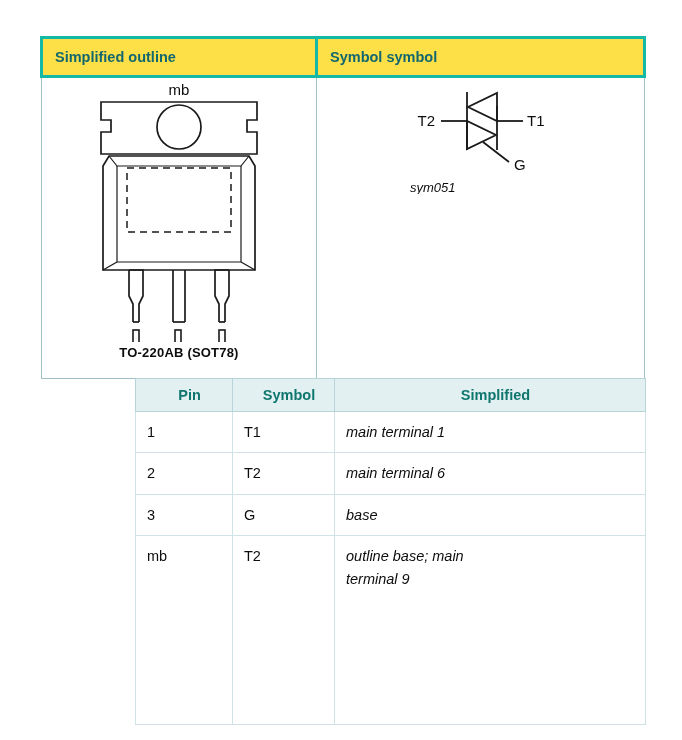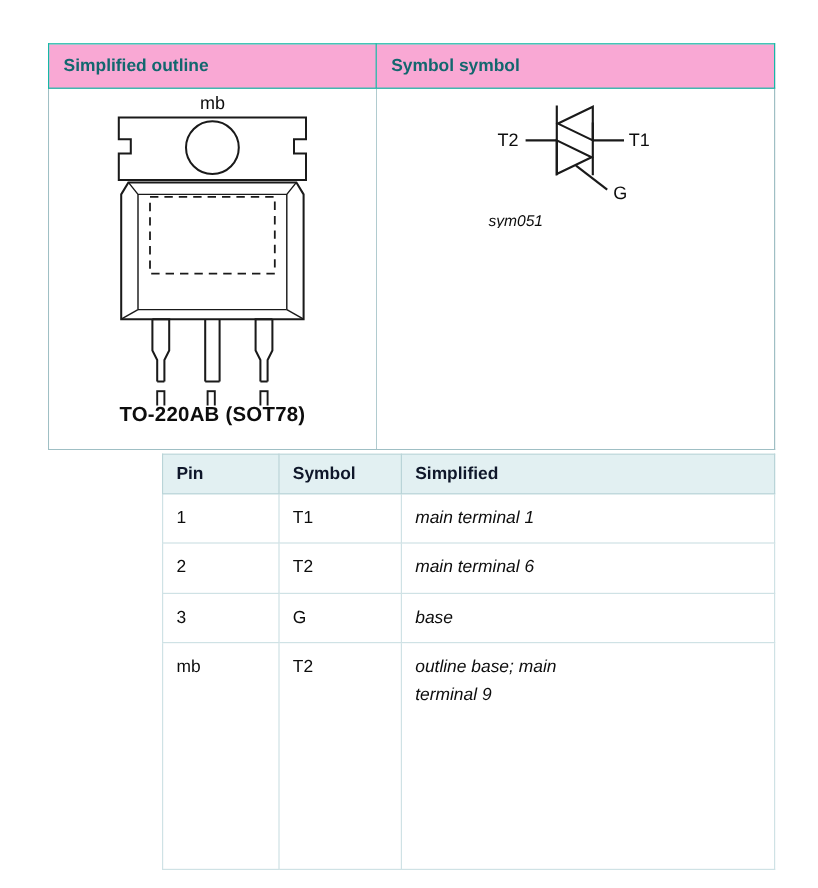--- a/index.html
+++ b/index.html
@@ -21,22 +21,22 @@
   #outline-table {
     position: absolute;
     left: 40px;
     top: 36px;
     width: 606px;
     border: 1px solid #9fbfc4;
     border-collapse: collapse;
     box-sizing: border-box;
   }
   #outline-table .hdr-row th {
-    background: #f9a8d4;
-    border: 1px solid #14b8a6;
+    background: #fde047;
+    border: 3px solid #14b8a6;
     color: #12676e;
     font-size: 14.5px;
     font-weight: bold;
     text-align: left;
     padding: 9px 0 9px 12px;
     height: 18px;
   }
   #outline-table .hdr-row th.col-a { width: 260px; }
   #outline-table .body-row td {
     border: 1px solid #9fbfc4;
@@ -59,21 +59,21 @@
     left: 0; right: 0;
     top: 4px;
     display: flex;
     justify-content: center;
   }
   .pkg-label {
     position: absolute;
     left: 0; right: 0;
     bottom: 18px;
     text-align: center;
-    font-size: 17px;
+    font-size: 13px;
     font-weight: bold;
     letter-spacing: .2px;
     color: #0d0d0d;
   }
 
   
   .sym-wrap {
     position: absolute;
     left: 88px;
     top: 6px;
@@ -85,24 +85,24 @@
     left: 135px;
     top: 378px;
     width: 511px;
     border-collapse: collapse;
     box-sizing: border-box;
     border: 1px solid #b9d4d8;
   }
   #pin-table th {
     background: #e2f0f2;
     border: 1px solid #b9d4d8;
-    color: #0f172a;
+    color: #0f766e;
     font-size: 14.5px;
     font-weight: bold;
-    text-align: left;
+    text-align: center;
     padding: 8px 0 8px 11px;
   }
   #pin-table td {
     border: 1px solid #cfe2e5;
     font-size: 14.5px;
     color: #0d0d0d;
     text-align: left;
     padding: 9px 0 9px 11px;
     vertical-align: top;
     line-height: 1.55;

